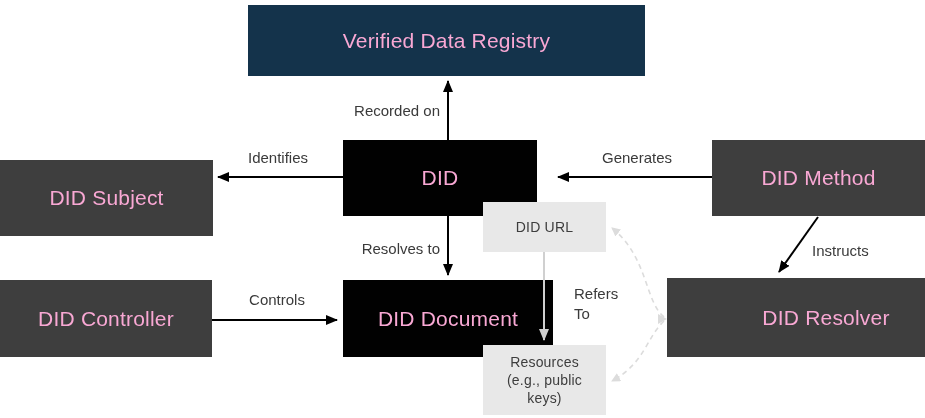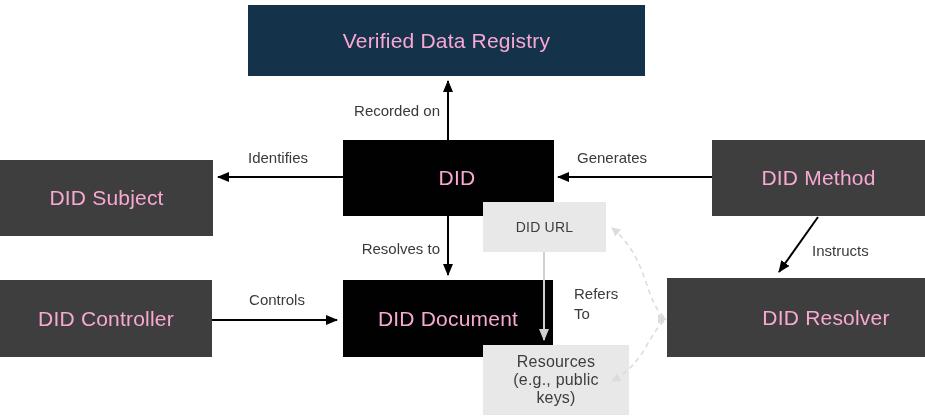--- a/index.html
+++ b/index.html
@@ -26,40 +26,40 @@
   .node.light{
     background:#e8e8e8;
     color:#3d3d3d;
     font-size:14px;
     font-weight:400;
     z-index:2;
   }
   
   #n-registry  {left:248px; top:5px;   width:397px; height:71px;}
   #n-subject   {left:0px;   top:140px; width:213px; height:76px;margin-top:20px;}
-  #n-did       {left:343px; top:140px; width:194px; height:76px;padding-left:17px;}
+  #n-did       {left:343px; top:140px; width:194px; height:76px;}
   #n-method    {left:712px; top:140px; width:213px; height:76px;}
   #n-url       {left:483px; top:202px; width:123px; height:50px;}
   #n-controller{left:0px;   top:280px; width:212px; height:77px;}
   #n-document  {left:343px; top:280px; width:210px; height:77px;}
   #n-resolver  {left:667px; top:278px; width:236px; height:79px;padding-left:41px;}
-  #n-resources {left:483px; top:345px; width:146px; height:70px;
-                font-size:16px; line-height:18px; padding:0 20px; box-sizing:border-box;}
+  #n-resources {left:483px; top:345px; width:123px; height:70px;
+                font-size:14px; line-height:18px; padding:0 20px; box-sizing:border-box;}
 
   .edge-label{
     position:absolute;
     color:#3a3a3a;
     font-size:15px;
     line-height:16px;
     white-space:nowrap;
     z-index:4;
   }
   #l-recorded {left:325px; top:103px; width:115px; text-align:right;}
   #l-identifies{left:218px; top:150px; width:120px; text-align:center;}
-  #l-generates{left:577px; top:150px; width:120px; text-align:left;}
+  #l-generates{left:577px; top:150px; width:120px; text-align:center;}
   #l-resolves {left:325px; top:241px; width:115px; text-align:right;}
   #l-controls {left:217px; top:292px; width:120px; text-align:center;}
   #l-instructs{left:812px; top:243px;}
   #l-refers   {left:574px; top:284px; width:52px; white-space:normal; line-height:20px;}
 
   #arrow-layer{
     position:absolute;left:0;top:0;width:925px;height:418px;
     z-index:3;
     pointer-events:none;
   }

